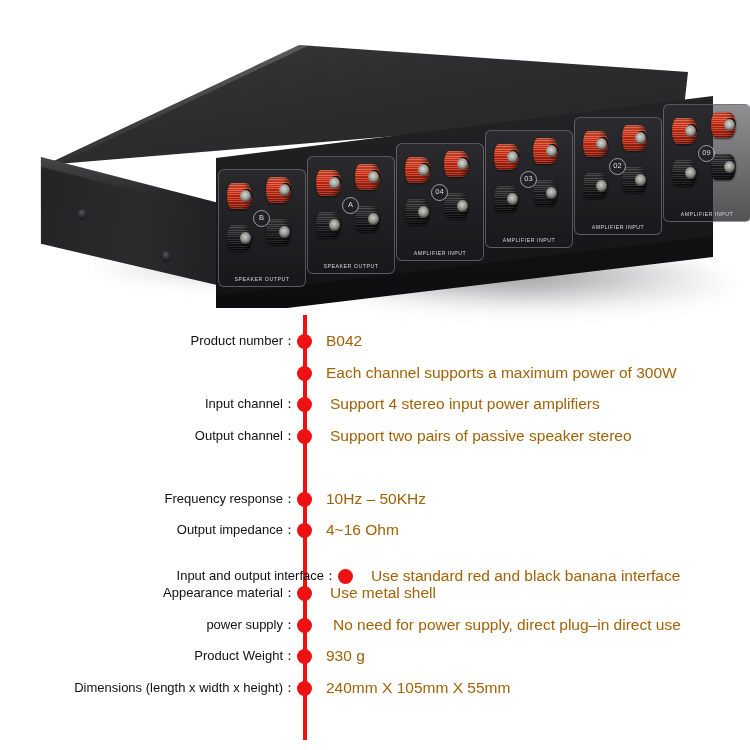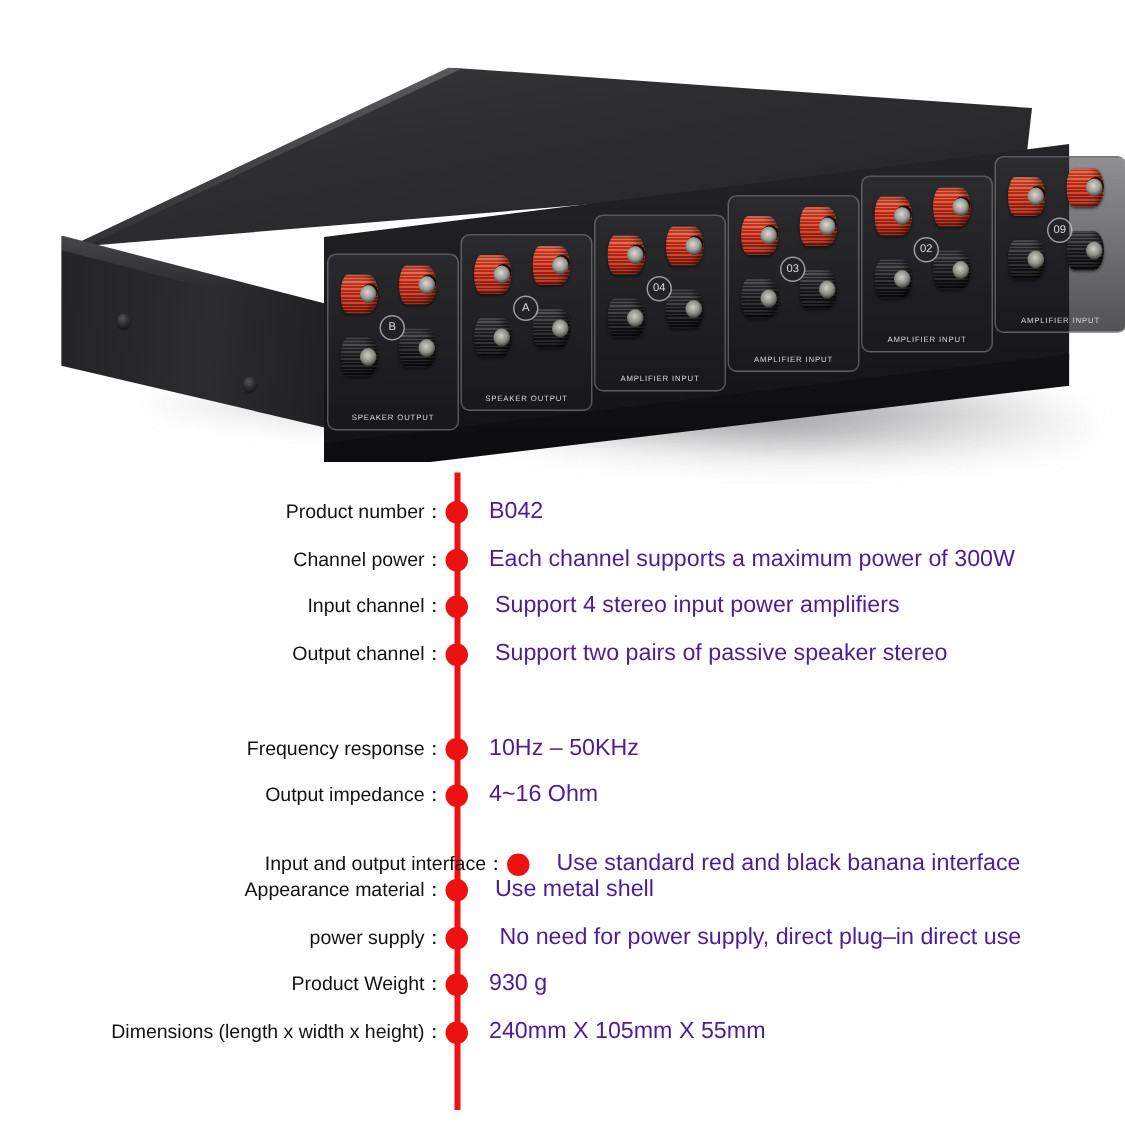--- a/index.html
+++ b/index.html
@@ -260,21 +260,21 @@
     height: 15px;
     border-radius: 50%;
     background: #ee1111;
   }
   .spec-value {
     position: absolute;
     left: 326px;
     top: 0;
     font-size: 15.5px;
     line-height: 32px;
-    color: #4c1d95;
+    color: #a16207;
     white-space: nowrap;
   }
 </style>
 </head>
 <body>
 
 <div id="product-photo">
   <div class="photo-shadow"></div>
   <div class="photo-shadow b"></div>
 
@@ -352,21 +352,20 @@
 <div id="spec-list">
   <div class="timeline-line"></div>
 
   <div class="spec-row" style="top:20px;">
     <div class="spec-label">Product number：</div>
     <div class="spec-dot"></div>
     <div class="spec-value">B042</div>
   </div>
 
   <div class="spec-row" style="top:51.5px;">
-    <div class="spec-label">Channel power：</div>
     <div class="spec-dot"></div>
     <div class="spec-value">Each channel supports a maximum power of 300W</div>
   </div>
 
   <div class="spec-row" style="top:83px;padding-left:16px;">
     <div class="spec-label">Input channel：</div>
     <div class="spec-dot"></div>
     <div class="spec-value" style="left:330px;">Support 4 stereo input power amplifiers</div>
   </div>
 

